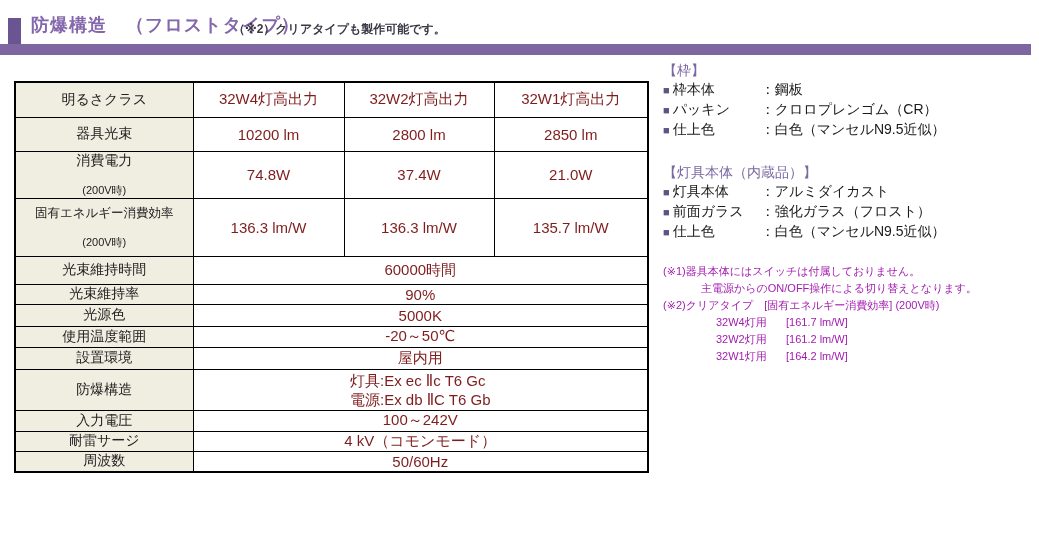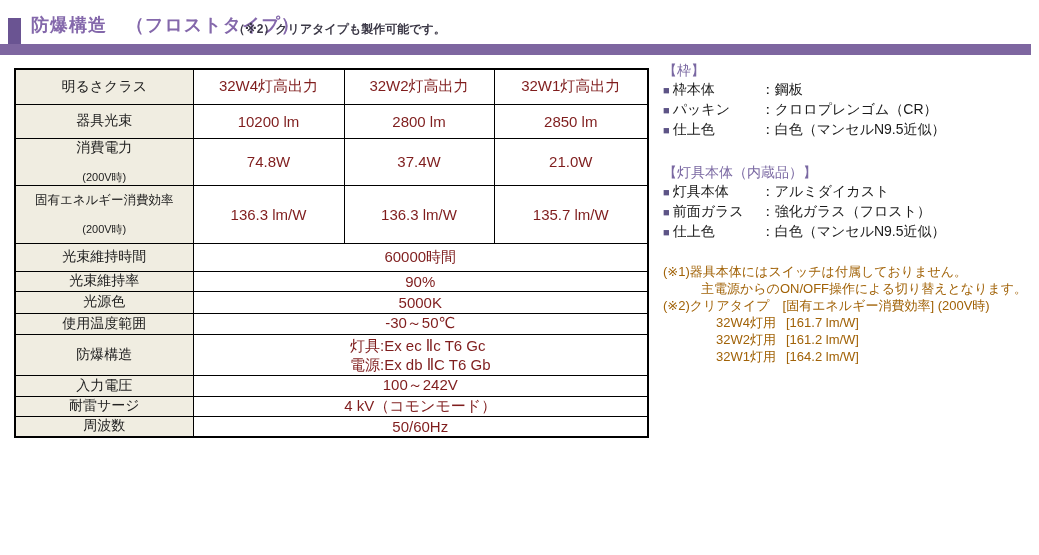--- a/index.html
+++ b/index.html
@@ -8,40 +8,40 @@
     font-family:"Liberation Sans","DejaVu Sans",sans-serif;
     color:#1a1a1a;overflow:hidden;
   }
   
   .accent-vbar{position:absolute;left:8px;top:18px;width:13px;height:27px;background:#6A5492;}
   .page-title{position:absolute;left:31px;top:13px;font-size:18px;font-weight:bold;color:#8468AB;letter-spacing:1px;white-space:nowrap;}
   .title-note{position:absolute;left:233px;top:21px;font-size:12px;font-weight:bold;color:#3B3846;white-space:nowrap;}
   .header-hbar{position:absolute;left:0;top:44px;width:1031px;height:11px;background:#7E66A0;}
   
   .spec-table{
-    position:absolute;left:14px;top:68px;
+    position:absolute;left:14px;top:81px;
     border-collapse:collapse;table-layout:fixed;width:633px;
     border:2.5px solid #000;background:#fff;
   }
   .spec-table td{border:1.5px solid #000;text-align:center;vertical-align:middle;padding:0 2px;overflow:hidden;}
   .spec-table td.lbl{background:#F0EDE1;font-size:14px;color:#222;}
   .lbl .sub{display:block;font-size:11px;margin-top:13px;}
   .lbl .small-lbl{font-size:12.5px;}
   td.val{font-size:15px;color:#7f1d1d;}
   tr.model-row td.val{font-size:13px;}
   .ex-block{display:inline-block;text-align:left;font-size:15px;line-height:19px;}
   
   .side-panel{position:absolute;left:663px;top:60px;width:372px;}
   .side-heading{font-size:14px;color:#7A68A2;height:20px;line-height:20px;white-space:nowrap;}
   .side-item{display:flex;align-items:center;height:20px;font-size:14px;white-space:nowrap;}
   .bullet{color:#5D5486;font-size:11px;margin-right:3px;line-height:20px;}
   .side-label{width:88px;}
   .side-value{}
   .section-gap{margin-top:22px;}
-  .notes{margin-top:21px;font-size:13px;line-height:17px;color:#a16207;}
+  .notes{margin-top:21px;font-size:11px;line-height:17px;color:#a21caf;}
   .note-line{white-space:nowrap;}
   .indent-sub{padding-left:38px;}
   .note2-item{display:flex;padding-left:53px;white-space:nowrap;}
   .note2-model{width:70px;}
 </style>
 </head>
 <body>
 
 <div class="accent-vbar"></div>
 <div class="page-title">防爆構造　（フロストタイプ）</div>
@@ -93,21 +93,25 @@
   <tr style="height:20px">
     <td class="lbl">光束維持率</td>
     <td class="val" colspan="3">90%</td>
   </tr>
   <tr style="height:22px">
     <td class="lbl">光源色</td>
     <td class="val" colspan="3">5000K</td>
   </tr>
   <tr style="height:21px">
     <td class="lbl">使用温度範囲</td>
-    <td class="val" colspan="3">-30～50℃</td>
+    <td class="val" colspan="3">-20～50℃</td>
+  </tr>
+  <tr style="height:22px">
+    <td class="lbl">設置環境</td>
+    <td class="val" colspan="3">屋内用</td>
   </tr>
   <tr style="height:41px">
     <td class="lbl">防爆構造</td>
     <td class="val" colspan="3">
       <span class="ex-block">
         <span style="display:block">灯具:Ex ec Ⅱc T6 Gc</span>
         <span style="display:block">電源:Ex db ⅡC T6 Gb</span>
       </span>
     </td>
   </tr>

